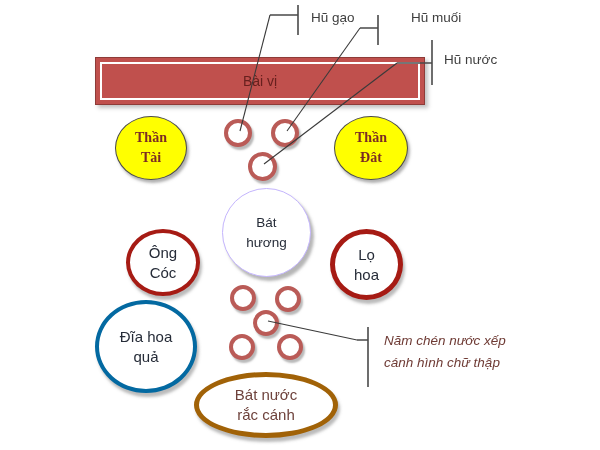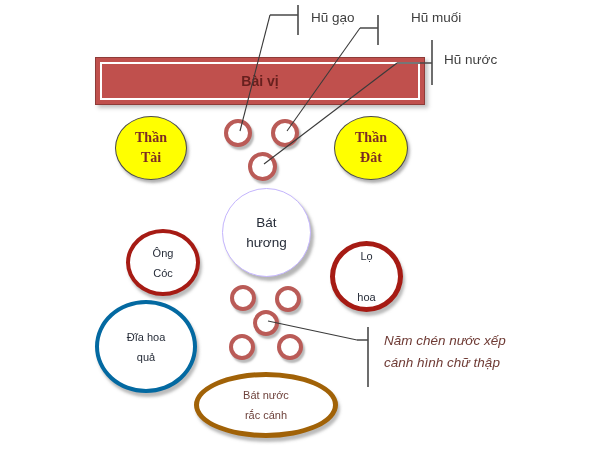--- a/index.html
+++ b/index.html
@@ -9,21 +9,21 @@
   }
   .abs{position:absolute;box-sizing:border-box;}
   .center{display:flex;flex-direction:column;align-items:center;justify-content:center;text-align:center;}
 
   
   .plaque{
     left:95px;top:57px;width:330px;height:48px;
     background:#c0504d;
     border:1px solid #8e3b38;
     box-shadow:inset 0 0 0 4px #c0504d, inset 0 0 0 6px #ffffff, 3px 3px 4px rgba(120,120,120,.45);
-    color:#67201e;font-size:14px;font-weight:bold;
+    color:#67201e;font-size:14px;font-weight:normal;
   }
 
   
   .deity{
     background:#ffff00;border:1.5px solid #4a4a4a;border-radius:50%;
     box-shadow:2px 3px 3px rgba(110,110,110,.55);
     font-family:"Liberation Serif","DejaVu Serif",serif;
     font-weight:bold;color:#7b2b24;font-size:14px;line-height:20px;
   }
   .deity-left{left:115px;top:116px;width:72px;height:64px;}
@@ -48,24 +48,24 @@
     left:222px;top:188px;width:89px;height:89px;
     background:#fff;border:1px solid #c4b5fd;border-radius:50%;
     box-shadow:3px 4px 3px rgba(110,110,110,.5);
     color:#262c38;font-size:13.5px;line-height:20px;
   }
 
   
   .crimson{
     background:#fff;border-radius:50%;
     box-shadow:2px 4px 3px rgba(120,120,120,.5);
-    color:#262c38;font-size:11px;line-height:20px;
+    color:#262c38;font-size:15px;line-height:20px;
   }
   .toad{left:126px;top:229px;width:74px;height:67px;border:4px solid #a61b14;}
-  .vase{left:330px;top:241px;width:73px;height:71px;border:5px solid #a61b14;justify-content:space-between;}
+  .vase{left:330px;top:229px;width:73px;height:71px;border:5px solid #a61b14;}
   .fruit{left:95px;top:300px;width:102px;height:93px;border:4px solid #0369a1;}
   .bowl{
     left:194px;top:372px;width:144px;height:66px;border:5px solid #a16207;
     color:#6e423c;
   }
 
   
   .callout{color:#3e3e3e;font-size:13.5px;white-space:nowrap;}
   .co-gao{left:311px;top:10px;}
   .co-muoi{left:391px;top:10px;margin-left:20px;}

